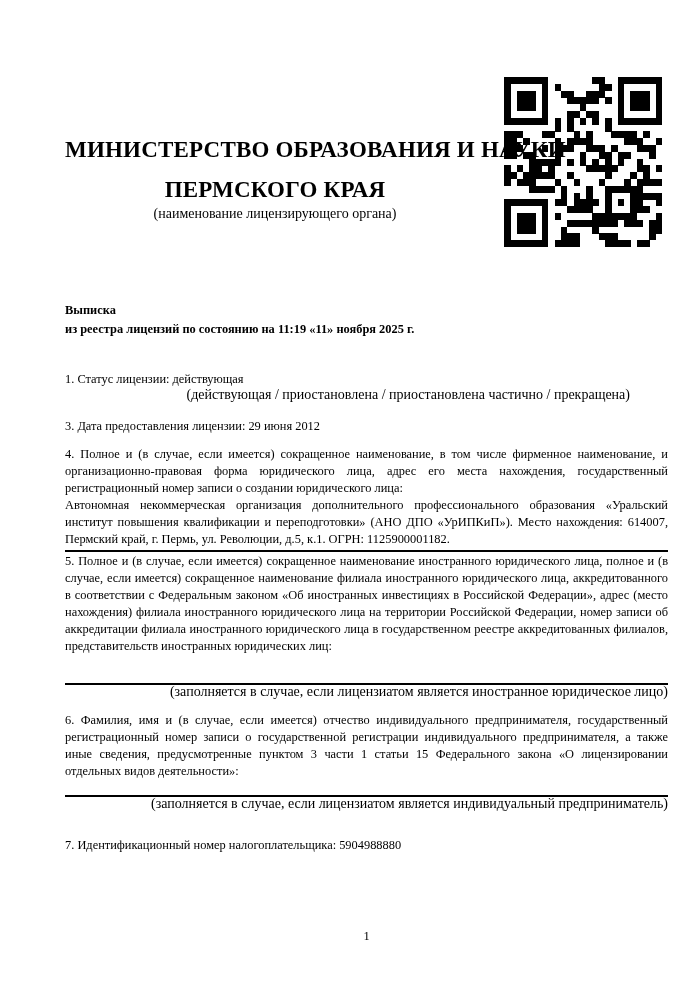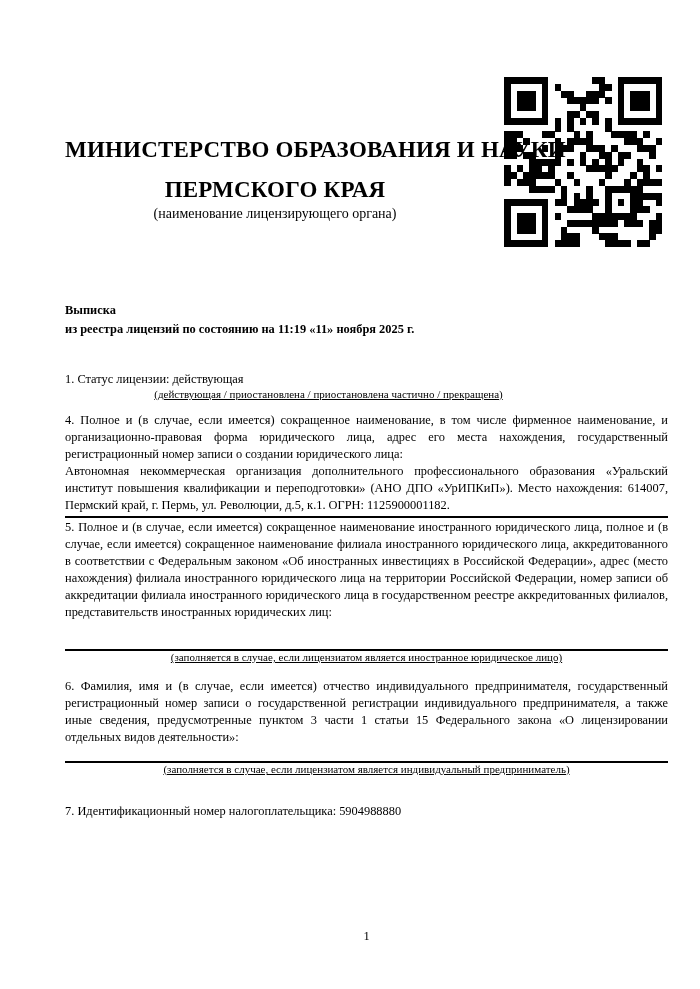--- a/index.html
+++ b/index.html
@@ -52,24 +52,23 @@
     font-size: 12.4px;
     line-height: 17px;
   }
   .doc-title { line-height: 18.5px; font-weight: bold; }
   .item-line { white-space: nowrap; }
   .p-just {
     text-align: justify;
     text-justify: inter-word;
   }
   .note {
-    font-size: 11px;
+    font-size: 14px;
     line-height: 13px;
-    text-align: center;
-    text-decoration: underline;
+    text-align: right;
   }
   .note-shift { transform: translateX(-38px); }
   .rule {
     height: 0;
     border-top: 2px solid #000;
   }
   .mt-item1 { margin-top: 33px; }
   .mt-item2 { margin-top: 22px; }
   .mt-item3 { margin-top: 17px; }
   .mt-item4 { margin-top: 11px; }
@@ -414,20 +413,21 @@
 
     <div class="doc-title">
       <div>Выписка</div>
       <div>из реестра лицензий по состоянию на 11:19 «11» ноября 2025 г.</div>
     </div>
 
     <div class="item-line mt-item1">1. Статус лицензии: действующая</div>
     <div class="note note-shift">(действующая / приостановлена / приостановлена частично / прекращена)</div>
 
 
+    <div class="item-line mt-item3">3. Дата предоставления лицензии: 29 июня 2012</div>
 
     <div class="p-just mt-item4">4. Полное и (в случае, если имеется) сокращенное наименование, в том числе фирменное наименование, и организационно-правовая форма юридического лица, адрес его места нахождения, государственный регистрационный номер записи о создании юридического лица:</div>
     <div class="p-just">Автономная некоммерческая организация дополнительного профессионального образования «Уральский институт повышения квалификации и переподготовки» (АНО ДПО «УрИПКиП»). Место нахождения: 614007, Пермский край, г. Пермь, ул. Революции, д.5, к.1. ОГРН: 1125900001182.</div>
     <div class="rule mt-rule4"></div>
 
     <div class="p-just mt-item5">5. Полное и (в случае, если имеется) сокращенное наименование иностранного юридического лица, полное и (в случае, если имеется) сокращенное наименование филиала иностранного юридического лица, аккредитованного в соответствии с Федеральным законом «Об иностранных инвестициях в Российской Федерации», адрес (место нахождения) филиала иностранного юридического лица на территории Российской Федерации, номер записи об аккредитации филиала иностранного юридического лица в государственном реестре аккредитованных филиалов, представительств иностранных юридических лиц:</div>
     <div class="rule mt-rule5"></div>
     <div class="note">(заполняется в случае, если лицензиатом является иностранное юридическое лицо)</div>
 
     <div class="p-just mt-item6">6. Фамилия, имя и (в случае, если имеется) отчество индивидуального предпринимателя, государственный регистрационный номер записи о государственной регистрации индивидуального предпринимателя, а также иные сведения, предусмотренные пунктом 3 части 1 статьи 15 Федерального закона «О лицензировании отдельных видов деятельности»:</div>

